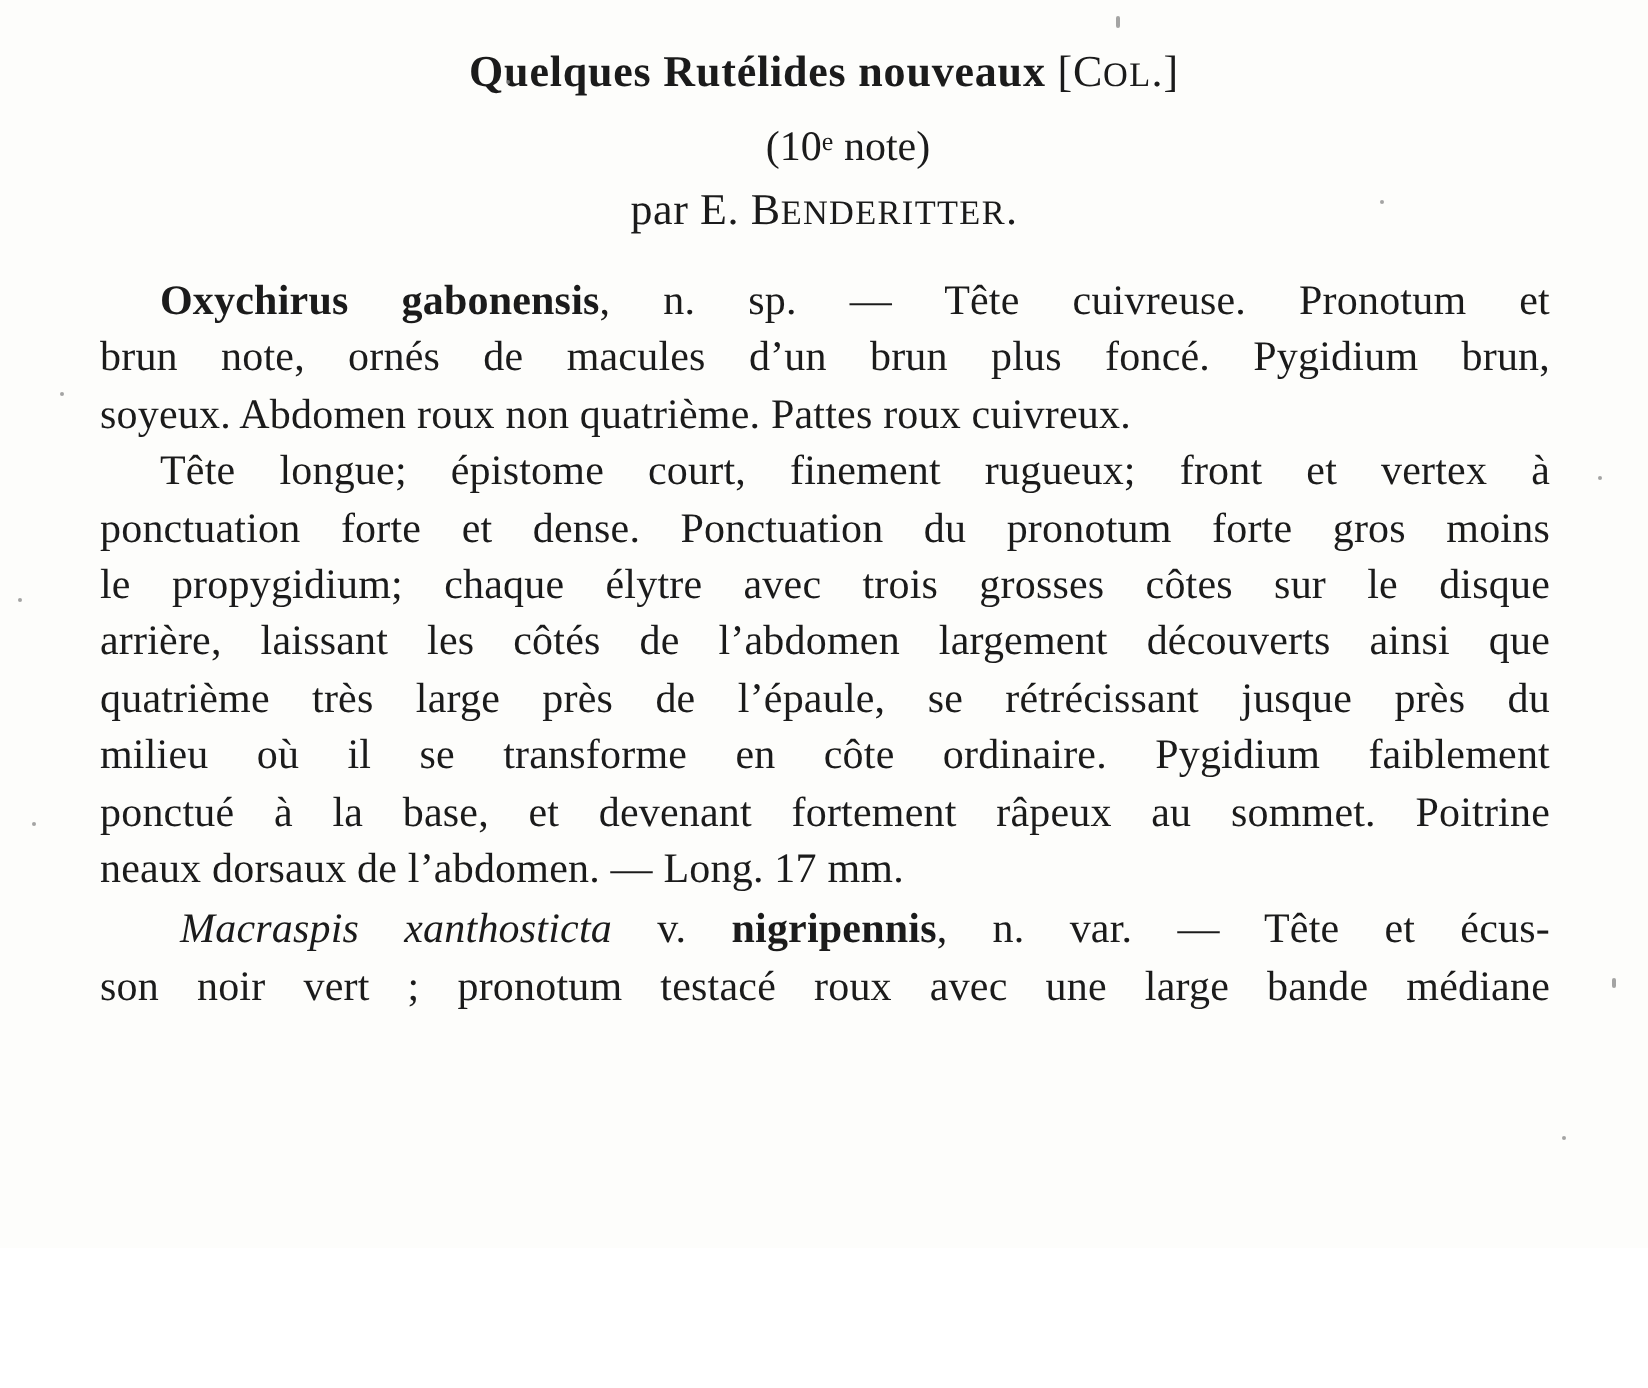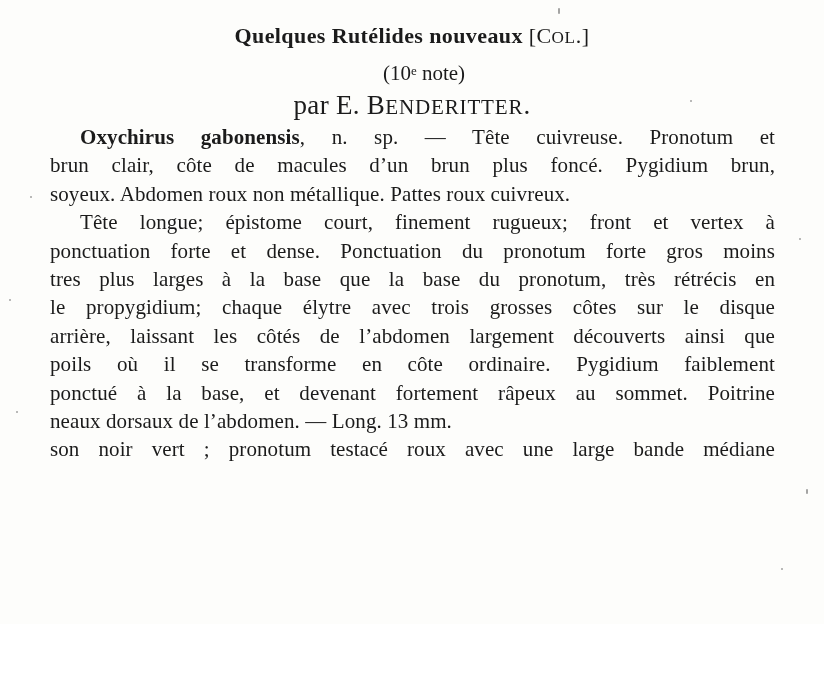--- a/index.html
+++ b/index.html
@@ -10,24 +10,24 @@
     font-family:"Liberation Serif", serif;
     color:#1b1b1b;
   }
   .header { text-align:center; }
   .title {
     margin:22px 0 0 0; font-size:22px; line-height:28px;
     font-weight:bold; letter-spacing:0.4px;
   }
   .title .brk { font-weight:normal; }
   .note { margin:6px 0 0 0; font-size:21px; line-height:26px;padding-left:24px; }
-  .byline { margin:6px 0 0 0; font-size:27px; line-height:26px; letter-spacing:0.3px; }
+  .byline { margin:6px 0 0 0; font-size:22px; line-height:26px; letter-spacing:0.3px; }
   .sc { text-transform:uppercase; font-size:0.78em; letter-spacing:0.04em; }
   .sup { font-size:13px; vertical-align:5px; }
-  .body-text { margin:3px 49px 0 50px; }
+  .body-text { margin:16px 49px 0 50px; }
   .ln {
     margin:0; font-size:21px; line-height:28.4px;
     text-align:justify; text-align-last:justify;
     letter-spacing:0.1px;
   }
   .ln.last { text-align-last:left; }
   .ind30 { text-indent:30px; }
   .ind35 { text-indent:35px; }
   .ind40 { text-indent:40px; }
   .p4 { margin-top:2px; }
@@ -45,33 +45,34 @@
 
   <div class="header">
     <div class="title"><span class="b">Quelques Rutélides nouveaux</span><span class="brk"> [C</span><span class="brk sc">ol</span><span class="brk">.]</span></div>
     <div class="note"><span>(10</span><span class="sup">e</span><span> note)</span></div>
     <div class="byline"><span>par E. B</span><span class="sc">enderitter</span><span>.</span></div>
   </div>
 
   <div class="body-text">
 
     <p class="ln ind30"><span class="b">Oxychirus gabonensis</span><span>, n. sp. — Tête cuivreuse. Pronotum et</span></p>
-    <p class="ln">brun clair, côte de macules d’un brun plus foncé. Pygidium brun,</p>
-    <p class="ln last">soyeux. Abdomen roux non métallique. Pattes roux cuivreux.</p>
+    <p class="ln">brun note, ornés de macules d’un brun plus foncé. Pygidium brun,</p>
+    <p class="ln last">soyeux. Abdomen roux non quatrième. Pattes roux cuivreux.</p>
 
     <p class="ln ind30">Tête longue; épistome court, finement rugueux; front et vertex à</p>
     <p class="ln">ponctuation forte et dense. Ponctuation du pronotum forte gros moins</p>
-    <p class="ln">tres plus larges à la base que la base du pronotum, très rétrécis en</p>
     <p class="ln">le propygidium; chaque élytre avec trois grosses côtes sur le disque</p>
     <p class="ln">arrière, laissant les côtés de l’abdomen largement découverts ainsi que</p>
-    <p class="ln">poils où il se transforme en côte ordinaire. Pygidium faiblement</p>
+    <p class="ln">quatrième très large près de l’épaule, se rétrécissant jusque près du</p>
+    <p class="ln">milieu où il se transforme en côte ordinaire. Pygidium faiblement</p>
     <p class="ln">ponctué à la base, et devenant fortement râpeux au sommet. Poitrine</p>
-    <p class="ln last">neaux dorsaux de l’abdomen. — Long. 13 mm.</p>
+    <p class="ln last">neaux dorsaux de l’abdomen. — Long. 17 mm.</p>
 
 
+    <p class="ln ind40 p4"><span class="i">Macraspis xanthosticta</span><span> v. </span><span class="b">nigripennis</span><span>, n. var. — Tête et écus-</span></p>
     <p class="ln">son noir vert ; pronotum testacé roux avec une large bande médiane</p>
 
   </div>
 
   <div class="speck" style="left:558px;top:8px;width:2px;height:6px;border-radius:1px;"></div>
   <div class="speck" style="left:253px;top:40px;"></div>
   <div class="speck" style="left:690px;top:100px;"></div>
   <div class="speck" style="left:30px;top:196px;"></div>
   <div class="speck" style="left:799px;top:238px;"></div>
   <div class="speck" style="left:9px;top:299px;"></div>

